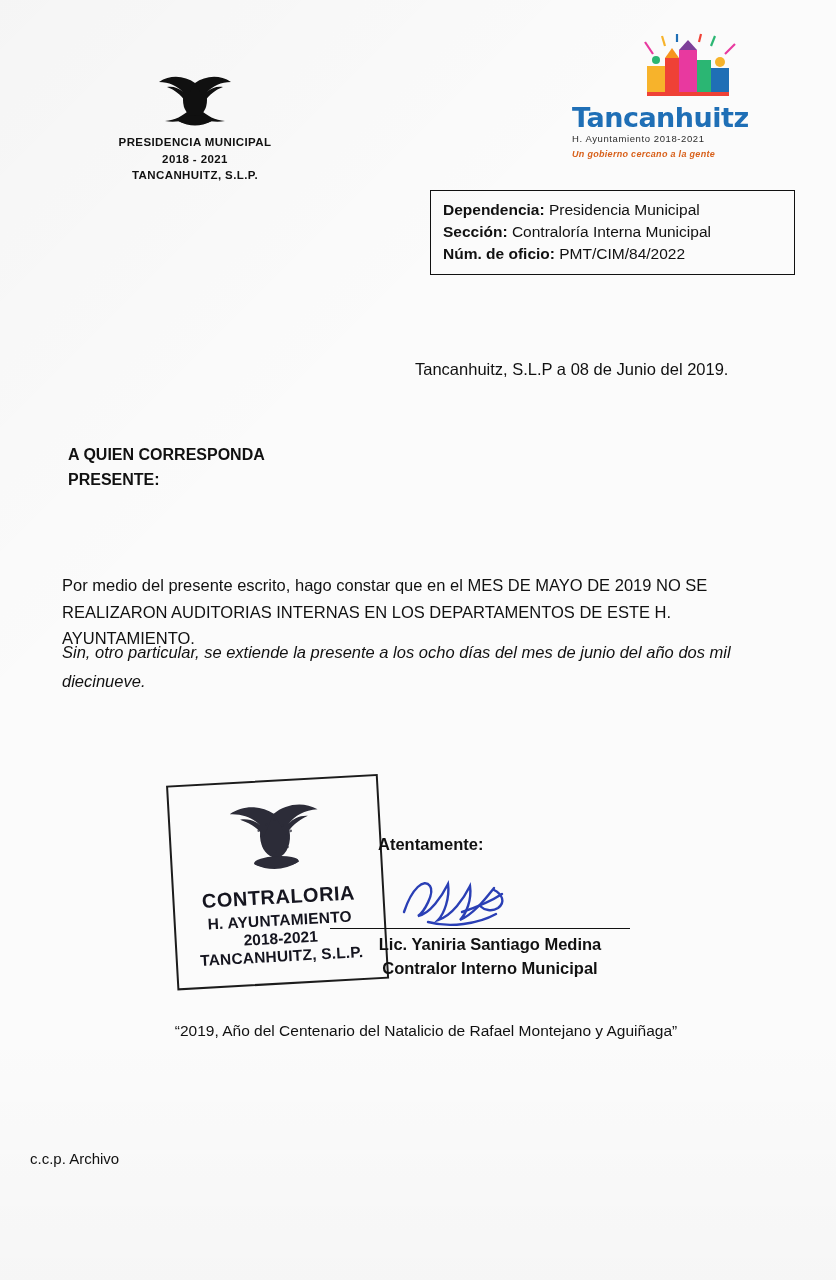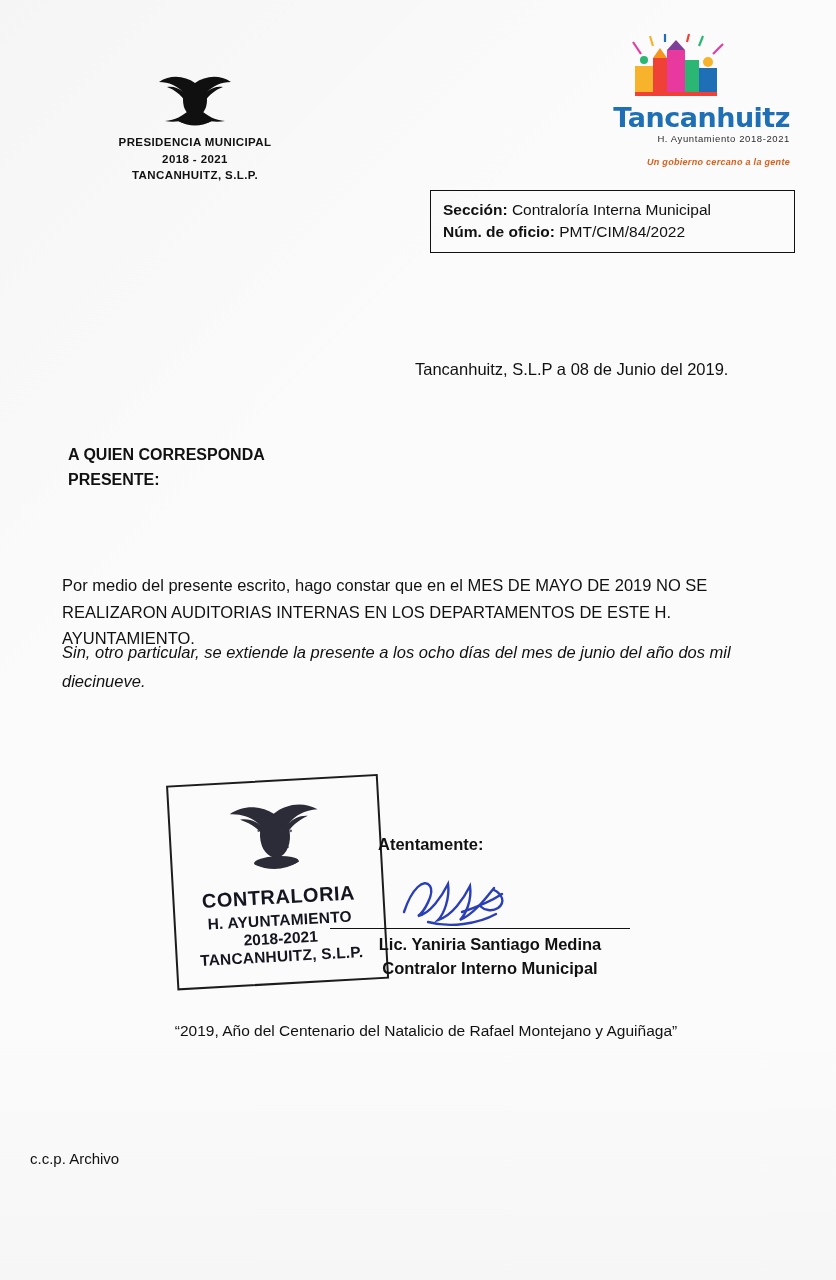--- a/index.html
+++ b/index.html
@@ -49,24 +49,24 @@
   .crest-text {
     font-size: 11.5px;
     font-weight: bold;
     letter-spacing: 0.4px;
     line-height: 1.45;
     color: #111;
   }
 
   .logo-block {
     position: absolute;
-    right: 46px;
+    right: 34px;
     top: -28px;
     width: 230px;
-    text-align: right;
+    text-align: left;
   }
   .logo-art {
     width: 160px;
     height: 70px;
     margin: 0 auto;
     position: relative;
   }
   .logo-word {
     font-family: "DejaVu Sans", sans-serif;
     font-size: 27px;
@@ -82,21 +82,21 @@
     color: #2c2c2c;
     letter-spacing: 0.6px;
     margin-top: 2px;
   }
   .logo-sub2 {
     font-size: 9px;
     font-style: italic;
     font-weight: bold;
     color: #d8601a;
     letter-spacing: 0.3px;
-    margin-top: 13px;
+    margin-top: 5px;
   }
 
   
   .refbox {
     position: absolute;
     left: 430px;
     top: 190px;
     width: 365px;
     border: 1.6px solid #111;
     padding: 8px 10px 9px 12px;
@@ -306,20 +306,24 @@
           <rect x="40" y="60" width="82" height="4" fill="#ef4136"></rect>
         </svg>
       </div>
       <div class="logo-word">Tancanhuitz</div>
       <div class="logo-sub1">H. Ayuntamiento 2018-2021</div>
       <div class="logo-sub2">Un gobierno cercano a la gente</div>
     </div>
   </div>
 
   <div class="refbox">
+    <div class="refline">
+      <b>Dependencia:</b>
+      <span>Presidencia Municipal</span>
+    </div>
     <div class="refline">
       <b>Sección:</b>
       <span>Contraloría Interna Municipal</span>
     </div>
     <div class="refline">
       <b>Núm. de oficio:</b>
       <span>PMT/CIM/84/2022</span>
     </div>
   </div>
 

